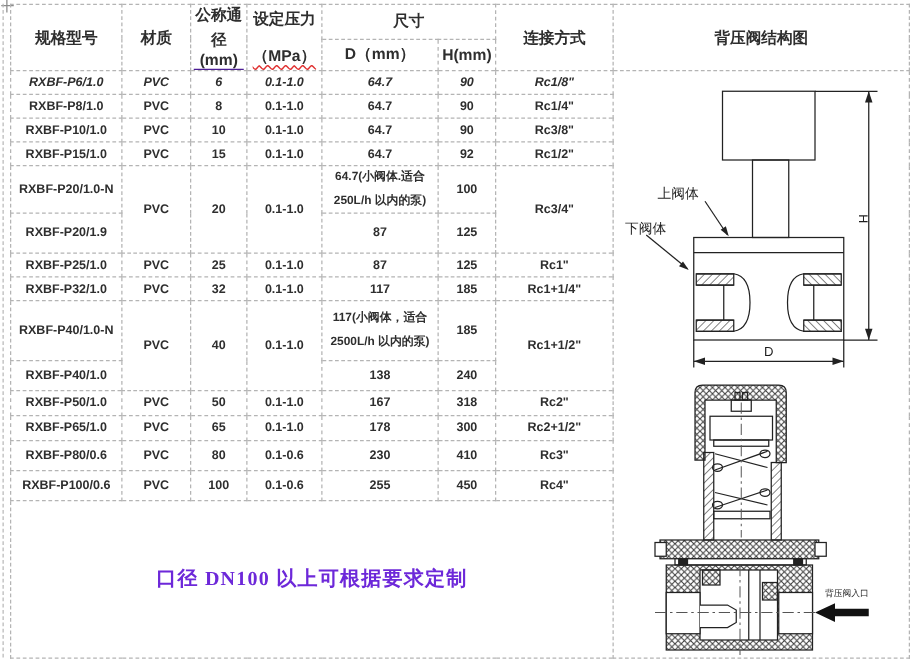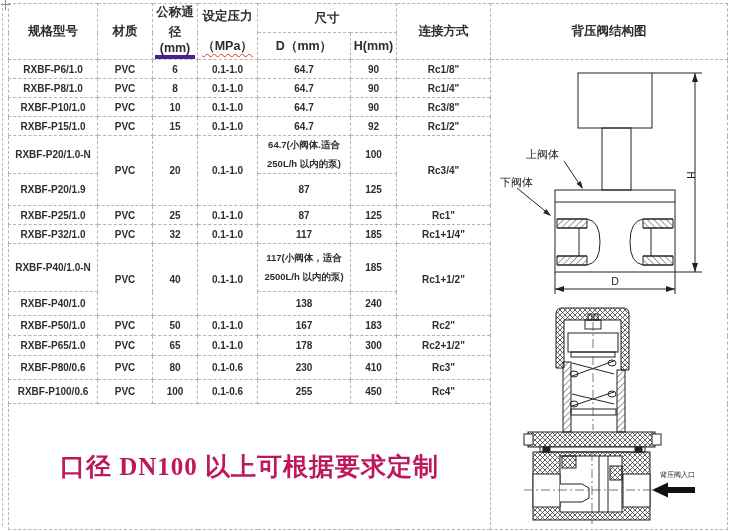--- a/index.html
+++ b/index.html
@@ -8,26 +8,26 @@
   .outer-left{position:absolute;left:2px;top:3px;height:523px;width:0;border-left:1px dashed #b9b9b9;}
   .handle{position:absolute;left:1px;top:0;width:10px;height:10px;}
   .handle .hb{position:absolute;top:4px;left:0;width:10px;height:1px;background:#8a8a8a;}
   .handle .vb{position:absolute;left:4px;top:0;width:1px;height:10px;background:#8a8a8a;}
 
   table.spec{position:absolute;left:8px;top:3px;width:719px;border-collapse:collapse;table-layout:fixed;}
   .spec th,.spec td{border:1px dashed #b4b4b4;text-align:center;vertical-align:middle;
         color:#2e2e2e;font-weight:bold;padding:0 2px;overflow:hidden;}
   .spec th{font-size:12.5px;}
   .spec td{font-size:10px;}
-  .u{display:inline-block;border-bottom:4px solid #4c1d95;padding:0 2px;margin-top:3px;}
+  .u{display:inline-block;border-bottom:1px solid #4c1d95;padding:0 2px;margin-top:3px;}
   .sq{display:inline-block;margin-top:13px;text-decoration-line:underline;text-decoration-style:wavy;
       text-decoration-color:#e03030;text-decoration-thickness:1px;text-underline-offset:3px;}
   .subhead{font-size:12px;}
   td.dsmall{font-size:9.5px;line-height:1.9;margin-top:28px;}
-  td.note-cell{font-family:"Liberation Serif","DejaVu Serif",serif;font-size:25px;color:#be185d;
+  td.note-cell{font-family:"Liberation Serif","DejaVu Serif",serif;font-size:16px;color:#6d28d9;
       font-weight:bold;letter-spacing:1px;}
   #diagram-cell{padding:0;}
   .drawing{position:absolute;left:490px;}
   #svg-top{top:57px;}
   #svg-bottom{top:300px;}
   svg text{fill:#1d1d1d;}
 </style>
 </head>
 <body>
 
@@ -65,21 +65,21 @@
         <th colspan="2">尺寸</th>
         <th rowspan="2">连接方式</th>
         <th rowspan="2">背压阀结构图</th>
       </tr>
       <tr style="height:25px">
         <th class="subhead">D（mm）</th>
         <th class="subhead">H(mm)</th>
       </tr>
     </thead>
     <tbody id="spec-body">
-        <tr style="height: 19px;">
+        <tr style="height: 19px; font-style: italic;">
           <td>RXBF-P6/1.0</td>
           <td>PVC</td>
           <td>6</td>
           <td>0.1-1.0</td>
           <td>64.7</td>
           <td>90</td>
           <td>Rc1/8"</td>
           <td rowspan="15" id="diagram-cell"></td>
         </tr>
         <tr style="height: 19px;">
@@ -154,21 +154,21 @@
           <td>RXBF-P40/1.0</td>
           <td>138</td>
           <td>240</td>
         </tr>
         <tr style="height: 20px;">
           <td>RXBF-P50/1.0</td>
           <td>PVC</td>
           <td>50</td>
           <td>0.1-1.0</td>
           <td>167</td>
-          <td>183</td>
+          <td>318</td>
           <td>Rc2"</td>
         </tr>
         <tr style="height: 20px; margin-top: 36px;">
           <td>RXBF-P65/1.0</td>
           <td>PVC</td>
           <td>65</td>
           <td>0.1-1.0</td>
           <td>178</td>
           <td>300</td>
           <td>Rc2+1/2"</td>

